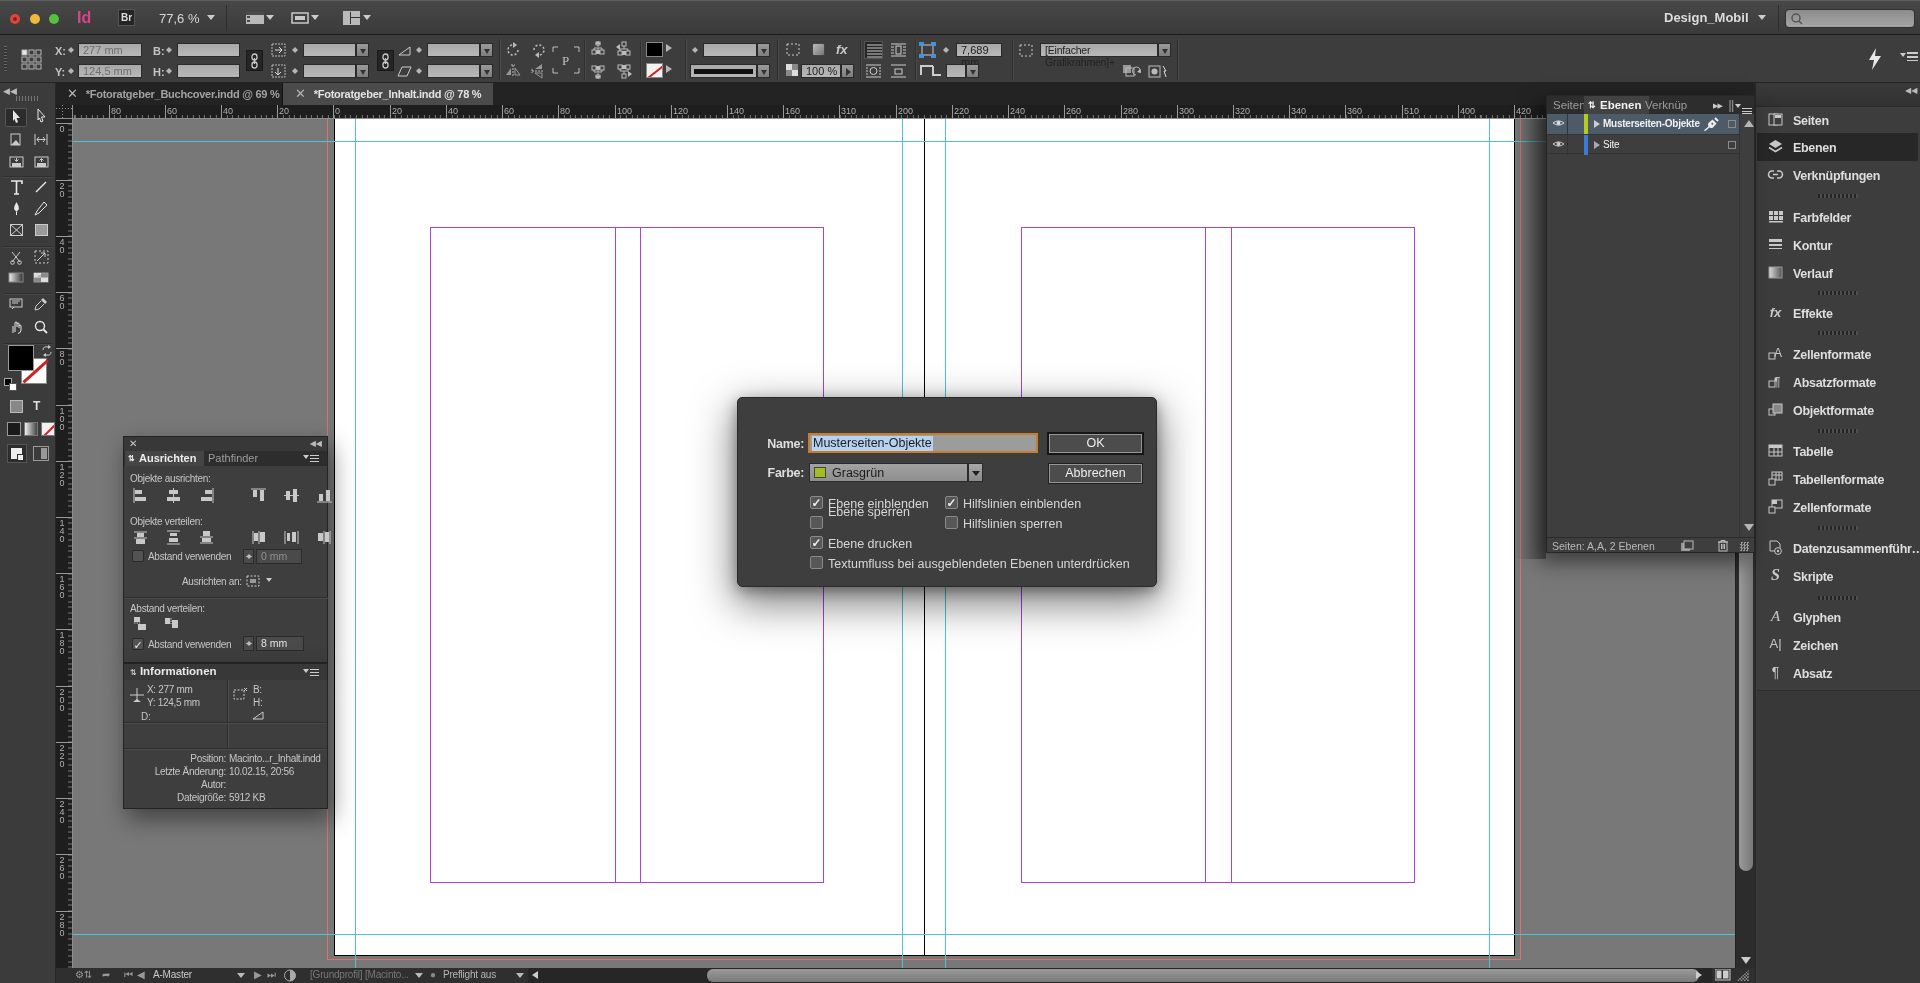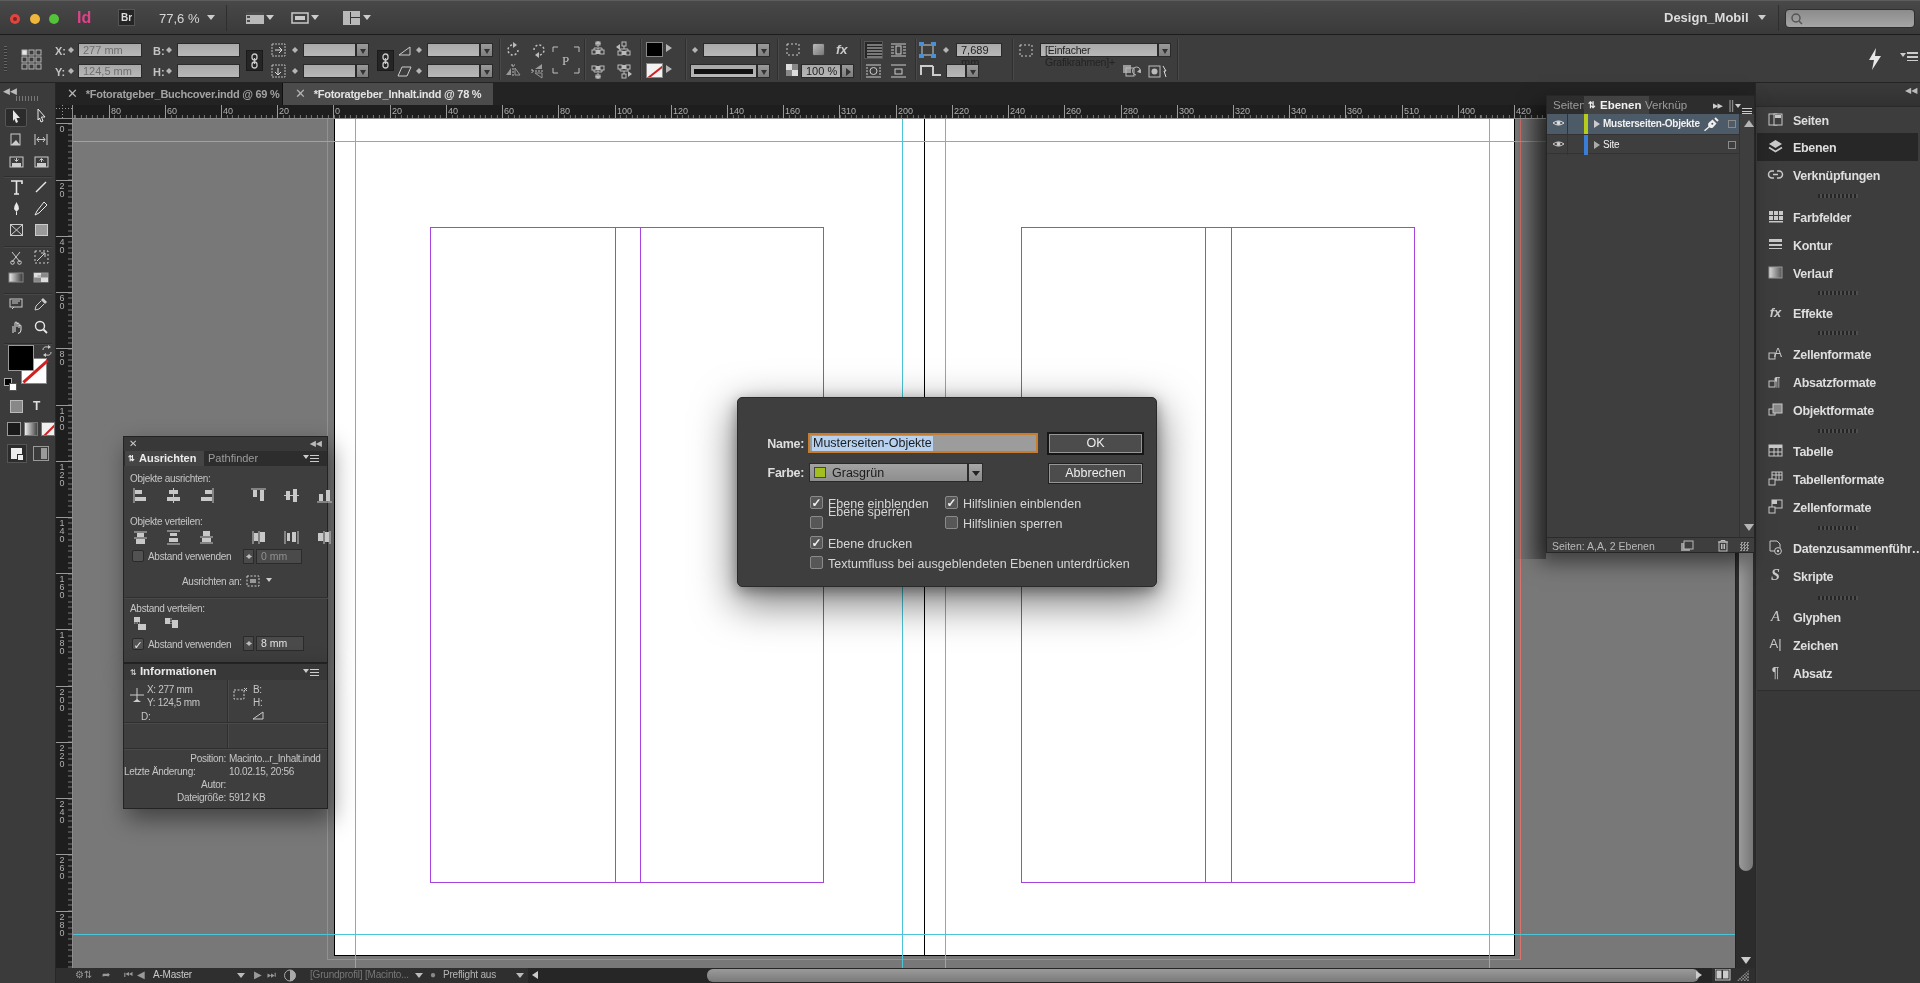--- a/index.html
+++ b/index.html
@@ -1015,21 +1015,21 @@
     </svg>
  <div class="plab" style="left:129px;top:20px">B:</div>
  <div class="plab" style="left:129px;top:33px">H:</div>
  <svg class="pico" style="left:128px;top:46px" width="14" height="11">
       <path d="M1 9 L11 2 L11 9 Z" fill="none" stroke="#ccc"></path>
     </svg>
  <div class="abs" style="left:0;top:58px;width:203px;height:1px;background:#2f2f2f;box-shadow:0 1px 0 #4a4a4a"></div>
  <div class="abs" style="left:0;top:84px;width:203px;height:1px;background:#2f2f2f;box-shadow:0 1px 0 #4a4a4a"></div>
  <div class="plab" style="left:0;top:89px;width:102px;text-align:right">Position:</div>
  <div class="plab" style="left:105px;top:89px">Macinto...r_Inhalt.indd</div>
- <div class="plab" style="left:0;top:102px;width:102px;text-align:left">Letzte Änderung:</div>
+ <div class="plab" style="left:0;top:102px;width:102px;text-align:right">Letzte Änderung:</div>
  <div class="plab" style="left:105px;top:102px">10.02.15, 20:56</div>
  <div class="plab" style="left:0;top:115px;width:102px;text-align:right">Autor:</div>
  <div class="plab" style="left:0;top:128px;width:102px;text-align:right">Dateigröße:</div>
  <div class="plab" style="left:105px;top:128px">5912 KB</div>
 </div>
 
 <div id="dlgshadow"></div>
 <div id="dlg">
  <div class="dlab" style="left:20px;top:39px;width:46px;text-align:right">Name:</div>
  <div class="abs" style="left:70px;top:35px;width:230px;height:20px;background:#9c9c9c;border:2px solid #c77c2e">

